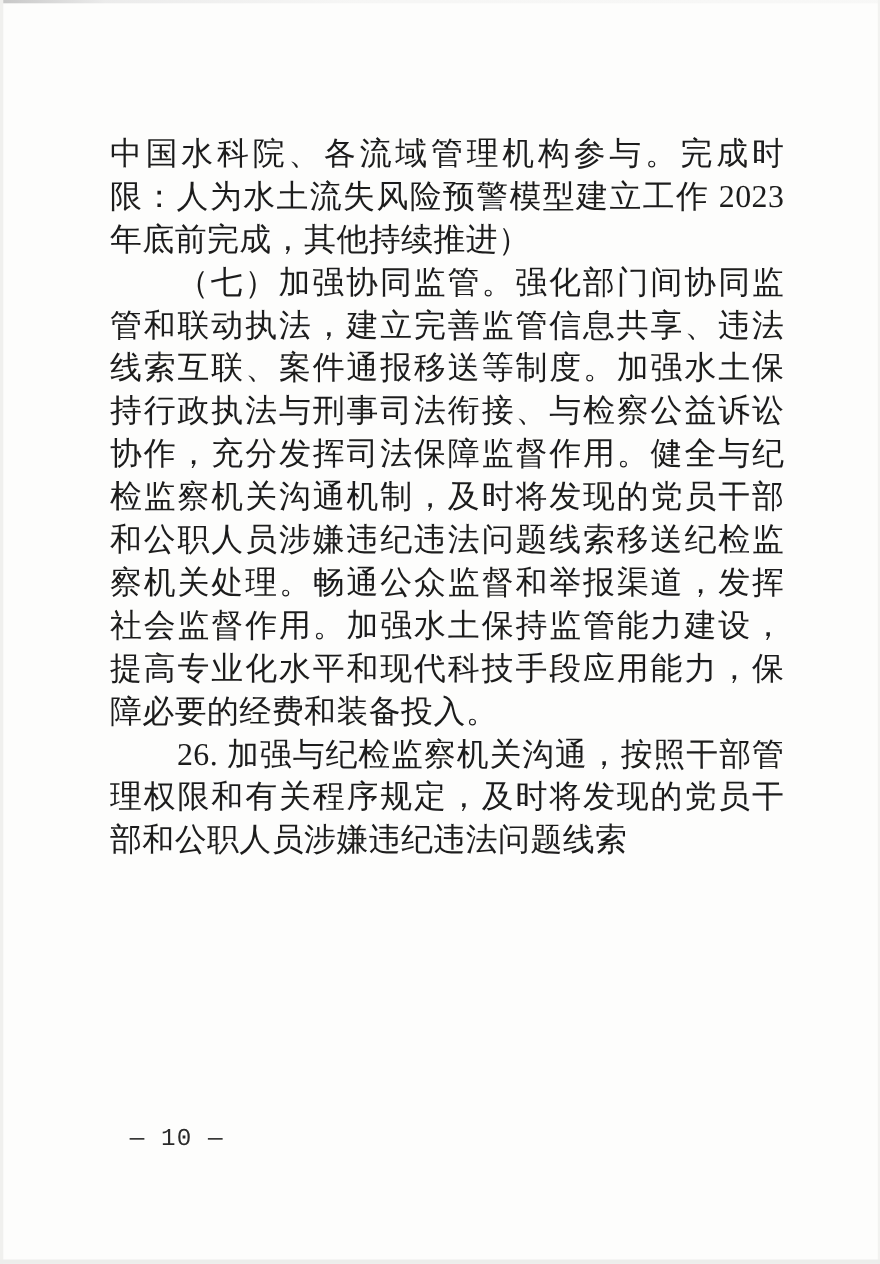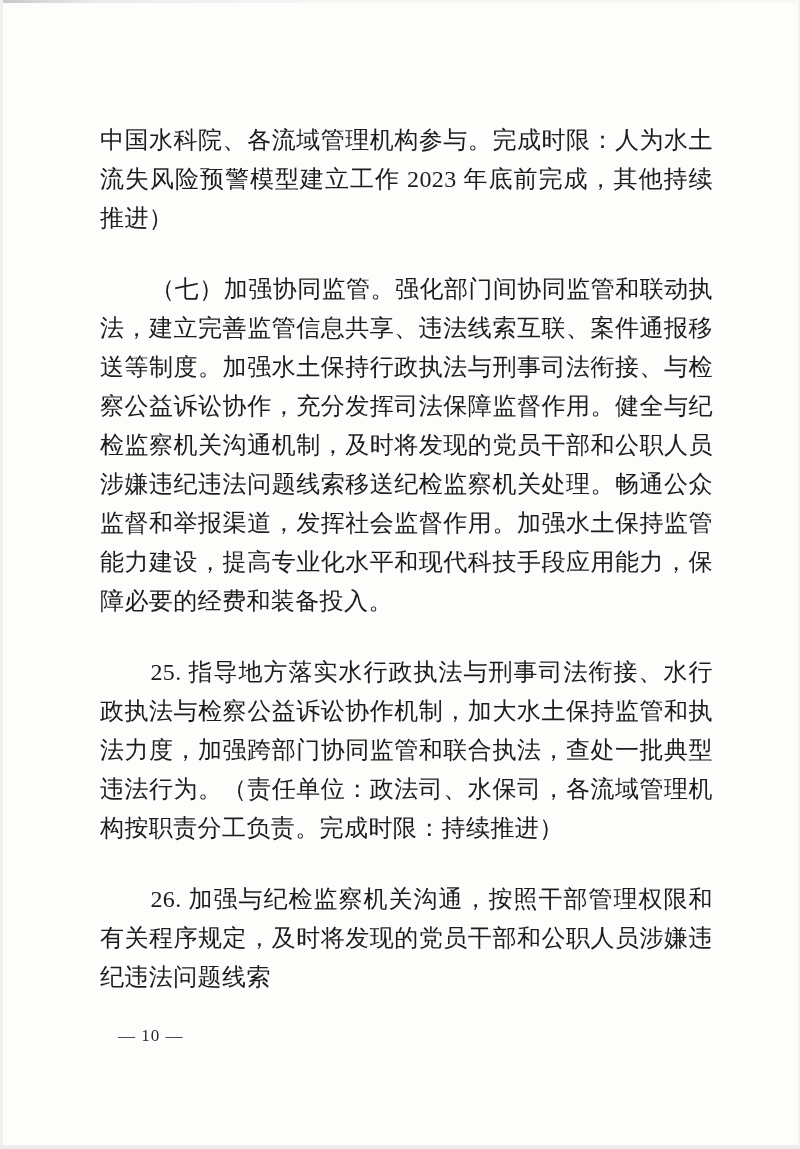--- a/index.html
+++ b/index.html
@@ -44,55 +44,53 @@
     background: #f2f2f0;
   }
   .content {
     position: absolute;
     left: 100px;
     top: 121px;
     width: 613px;
   }
   .para {
     margin: 0;
-    font-size: 24px;
+    font-size: 29px;
     line-height: 39px;
     text-align: justify;
     text-justify: inter-ideograph;
     letter-spacing: 0.4px;
     word-break: break-all;
   }
   .para.indent {
     text-indent: 2.1em;
-    margin-top: 32px;
   }
   .para.bold {
     font-weight: bold;
   }
   .footer {
     position: absolute;
     left: 118px;
     top: 1024px;
-    font-size: 17px;
+    font-size: 22px;
     line-height: 24px;
     letter-spacing: 1px;
     color: #2a2a2a;
-    font-family: Liberation Serif, serif;
+    font-family: Liberation Mono, monospace;
   }
 </style>
 </head>
 <body>
 
 <div class="page">
   <div class="edge-top"></div>
   <div class="edge-left"></div>
   <div class="edge-right"></div>
   <div class="edge-bottom"></div>
 
   <div class="content">
     <p class="para">中国水科院、各流域管理机构参与。完成时限：人为水土流失风险预警模型建立工作 2023 年底前完成，其他持续推进）</p>
     <p class="para indent">（七）加强协同监管。强化部门间协同监管和联动执法，建立完善监管信息共享、违法线索互联、案件通报移送等制度。加强水土保持行政执法与刑事司法衔接、与检察公益诉讼协作，充分发挥司法保障监督作用。健全与纪检监察机关沟通机制，及时将发现的党员干部和公职人员涉嫌违纪违法问题线索移送纪检监察机关处理。畅通公众监督和举报渠道，发挥社会监督作用。加强水土保持监管能力建设，提高专业化水平和现代科技手段应用能力，保障必要的经费和装备投入。</p>
-    <p class="para indent">25. 指导地方落实水行政执法与刑事司法衔接、水行政执法与检察公益诉讼协作机制，加大水土保持监管和执法力度，加强跨部门协同监管和联合执法，查处一批典型违法行为。（责任单位：政法司、水保司，各流域管理机构按职责分工负责。完成时限：持续推进）</p>
     <p class="para indent">26. 加强与纪检监察机关沟通，按照干部管理权限和有关程序规定，及时将发现的党员干部和公职人员涉嫌违纪违法问题线索</p>
   </div>
 
   <div class="footer">— 10 —</div>
 </div>
 
 </body></html>

